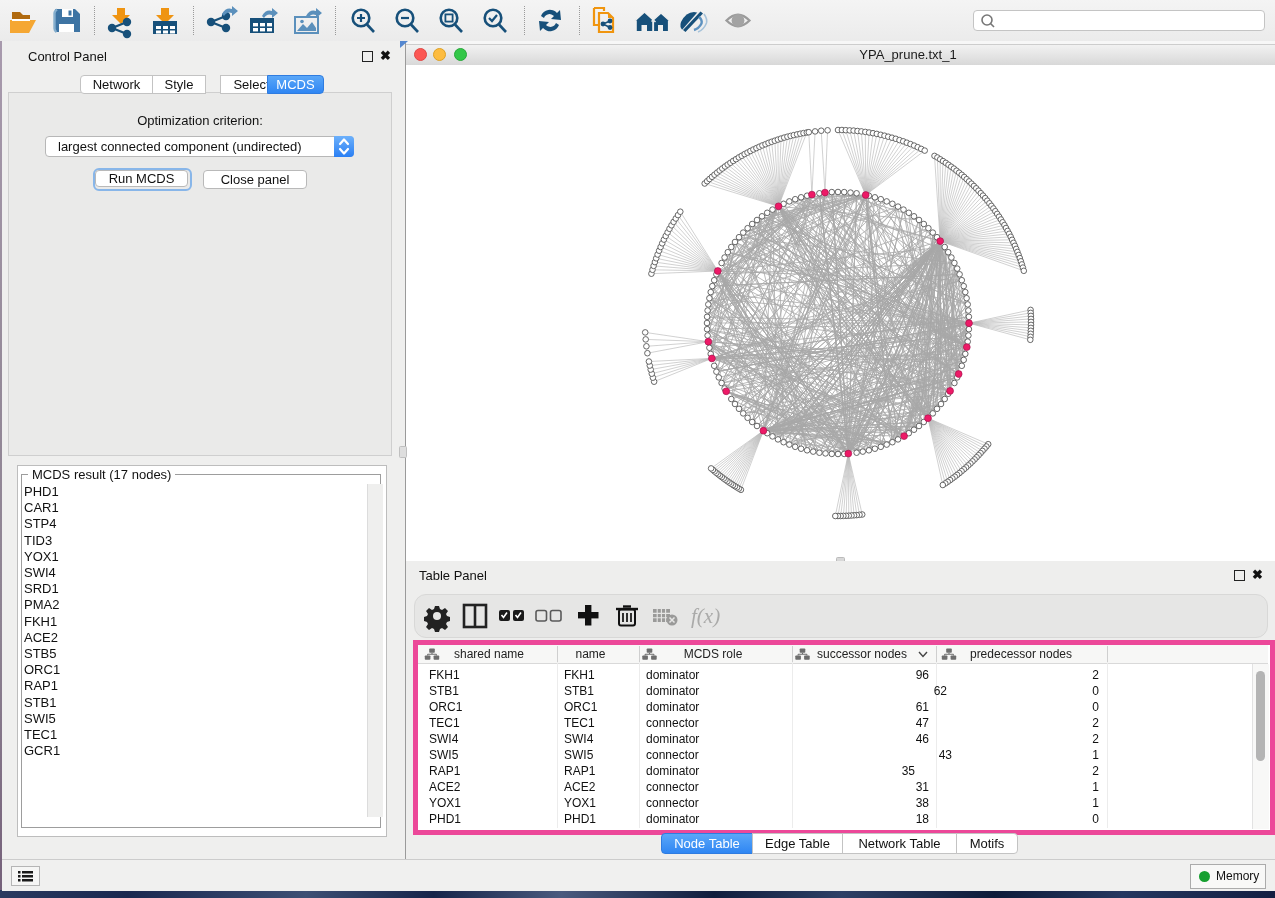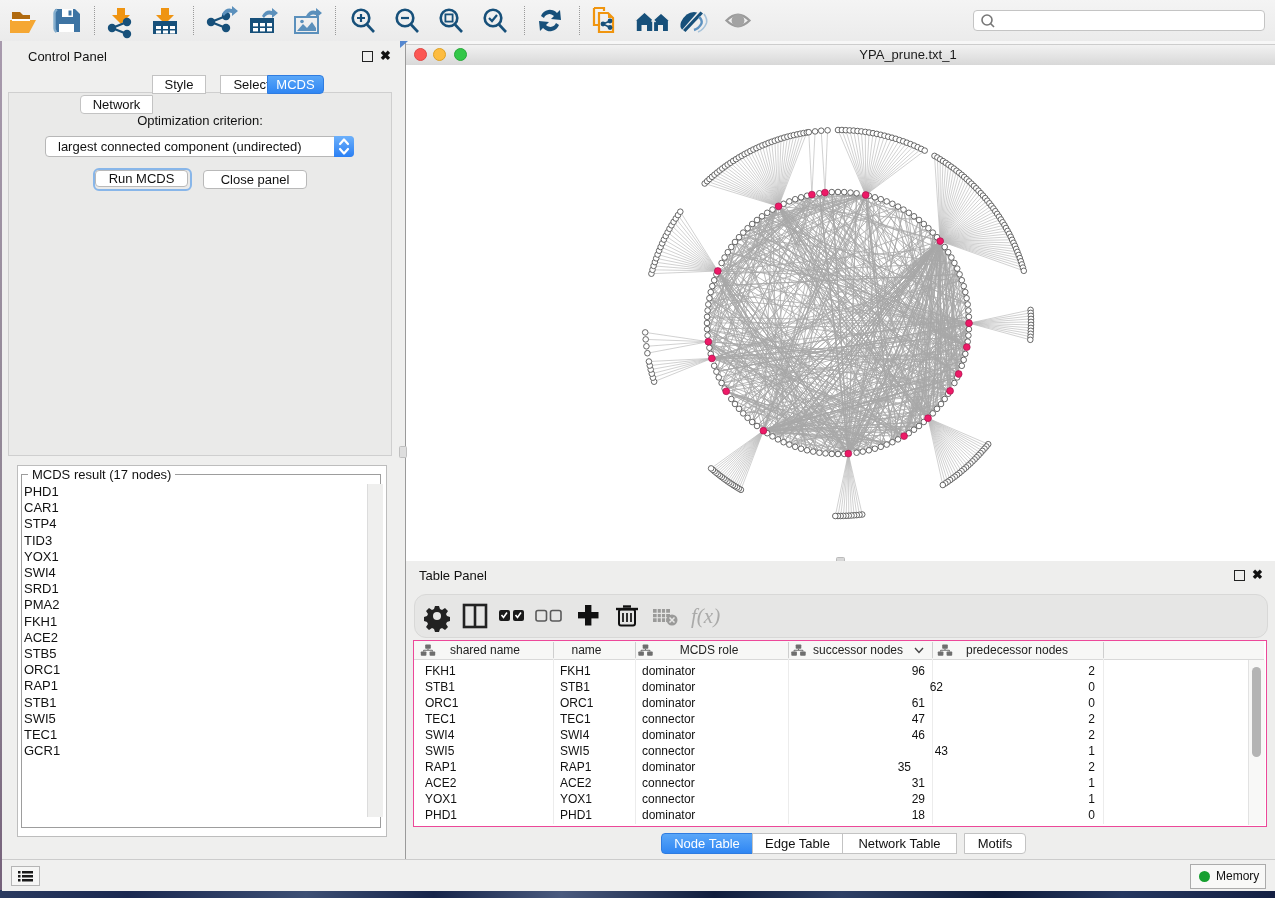--- a/index.html
+++ b/index.html
@@ -51,21 +51,21 @@
   .tl{position:absolute;top:47.5px;width:11px;height:11px;border-radius:50%;}
   #wintitle{position:absolute;left:700px;top:47px;width:416px;text-align:center;font-size:13px;color:#1a1a1a;}
   #canvas{position:absolute;left:406px;top:65px;width:869px;height:496px;background:#fff;}
   #splitline{position:absolute;left:405px;top:41px;width:1px;height:818px;background:#9a9a9a;}
   #hsplit{position:absolute;left:836px;top:556.5px;width:7px;height:4.5px;background:#d8d8d8;border:0.5px solid #bbb;border-radius:1.5px;}
   #vsplit{position:absolute;left:399px;top:446px;width:6px;height:10px;background:#dedede;border:0.5px solid #c0c0c0;border-radius:1.5px;}
   #tablepanel{position:absolute;left:406px;top:561px;width:869px;height:298px;background:#eeeeed;}
   #tp-title{position:absolute;left:419px;top:568px;font-size:13px;color:#111;}
   #ttoolbar{position:absolute;left:414px;top:594px;width:852px;height:42px;background:#e6e6e5;
     border:1px solid #d8d8d7;border-radius:12px;}
-  #ttable{position:absolute;left:413px;top:640px;width:852px;height:185px;background:#fff;border:1px solid #ec4899;}
+  #ttable{position:absolute;left:413px;top:640px;width:852px;height:185px;background:#fff;border:5px solid #ec4899;}
   #thead{position:absolute;left:0;top:0;width:850px;height:18px;background:#f7f7f6;border-bottom:1px solid #d9d9d9;}
   .hcell{position:absolute;top:0;height:18px;font-size:12px;color:#222;text-align:center;line-height:18px;}
   .hsep{position:absolute;top:1px;height:182px;width:0;border-left:1px solid #ececec;}
   .hsep2{position:absolute;top:1px;height:16px;width:0;border-left:1px solid #cfcfcf;}
   .trow{position:absolute;font-size:12px;color:#111;height:16px;line-height:16px;}
   .num{position:absolute;text-align:right;}
   #tscrolltrack{position:absolute;right:1px;top:19px;width:16px;height:165px;background:#f8f8f7;border-left:1px solid #e2e2e2;}
   #tscrollthumb{position:absolute;left:3px;top:7px;width:9px;height:90px;background:#b4b4b4;border-radius:5px;}
   .btab{position:absolute;top:833px;height:19px;background:#fff;border:1px solid #c3c3c3;
     font-size:13px;color:#111;text-align:center;line-height:19px;}
@@ -192,21 +192,21 @@
 </div>
 </div>
 <div id="wallleft"></div>
 <div id="wallbottom"></div>
 <div id="leftpanel"></div>
 <div id="splitline"></div>
 <div id="cp-title">Control Panel</div>
 <div class="winbtn" style="left:362px;top:51px;"></div>
 <div class="xmark" style="left:380px;top:51px;">✖</div>
 <div id="tabcontent"></div>
-<div class="tabseg" style="left:80px;width:71px;border-radius:4px 0 0 4px;margin-top:20px;">Network</div>
+<div class="tabseg" style="left:80px;width:71px;border-radius:4px 0 0 4px;">Network</div>
 <div class="tabseg" style="left:152px;width:52px;">Style</div>
 <div class="tabseg" style="left:220px;width:61px;">Select</div>
 <div class="tabseg" style="left:267px;width:55px;background:linear-gradient(#5aa7f8,#2f86f3);border-color:#2f7ce0;color:#fff;border-radius:0 4px 4px 0;">MCDS</div>
 <div id="optlabel">Optimization criterion:</div>
 <div id="dropdown">
     <span class="dtext">largest connected component (undirected)</span>
   <div id="spinner"><svg width="20" height="21">
         <path d="M6 8 l4 -4.5 4 4.5 M6 13 l4 4.5 4 -4.5" stroke="#fff" stroke-width="2.2" fill="none" stroke-linecap="round" stroke-linejoin="round"></path>
       </svg></div>
 </div>
@@ -1485,27 +1485,27 @@
 <div class="trow num" style="left:397px;top:118px;width:100px;">35</div>
 <div class="trow num" style="left:581px;top:118px;width:100px;">2</div>
 <div class="trow" style="left:11px;top:134px;">ACE2</div>
 <div class="trow" style="left:146px;top:134px;">ACE2</div>
 <div class="trow" style="left:228px;top:134px;">connector</div>
 <div class="trow num" style="left:411px;top:134px;width:100px;">31</div>
 <div class="trow num" style="left:581px;top:134px;width:100px;">1</div>
 <div class="trow" style="left:11px;top:150px;">YOX1</div>
 <div class="trow" style="left:146px;top:150px;">YOX1</div>
 <div class="trow" style="left:228px;top:150px;">connector</div>
-<div class="trow num" style="left:411px;top:150px;width:100px;">29</div>
+<div class="trow num" style="left:411px;top:150px;width:100px;">38</div>
 <div class="trow num" style="left:581px;top:150px;width:100px;">1</div>
 <div class="trow" style="left:11px;top:166px;">PHD1</div>
 <div class="trow" style="left:146px;top:166px;">PHD1</div>
 <div class="trow" style="left:228px;top:166px;">dominator</div>
 <div class="trow num" style="left:411px;top:166px;width:100px;">18</div>
 <div class="trow num" style="left:581px;top:166px;width:100px;">0</div>
   <div id="tscrolltrack">
       <div id="tscrollthumb"></div>
     </div>
 </div>
 <div class="btab" style="left:661px;width:90px;background:linear-gradient(#5aa7f8,#2f86f3);border-color:#2f7ce0;color:#fff;border-radius:4px 0 0 4px;">Node Table</div>
 <div class="btab" style="left:752px;width:89px;">Edge Table</div>
 <div class="btab" style="left:842px;width:113px;">Network Table</div>
-<div class="btab" style="left:956px;width:60px;border-radius:0 4px 4px 0;margin-left:8px;">Motifs</div>
+<div class="btab" style="left:956px;width:60px;border-radius:0 4px 4px 0;">Motifs</div>
 
 </body></html>

